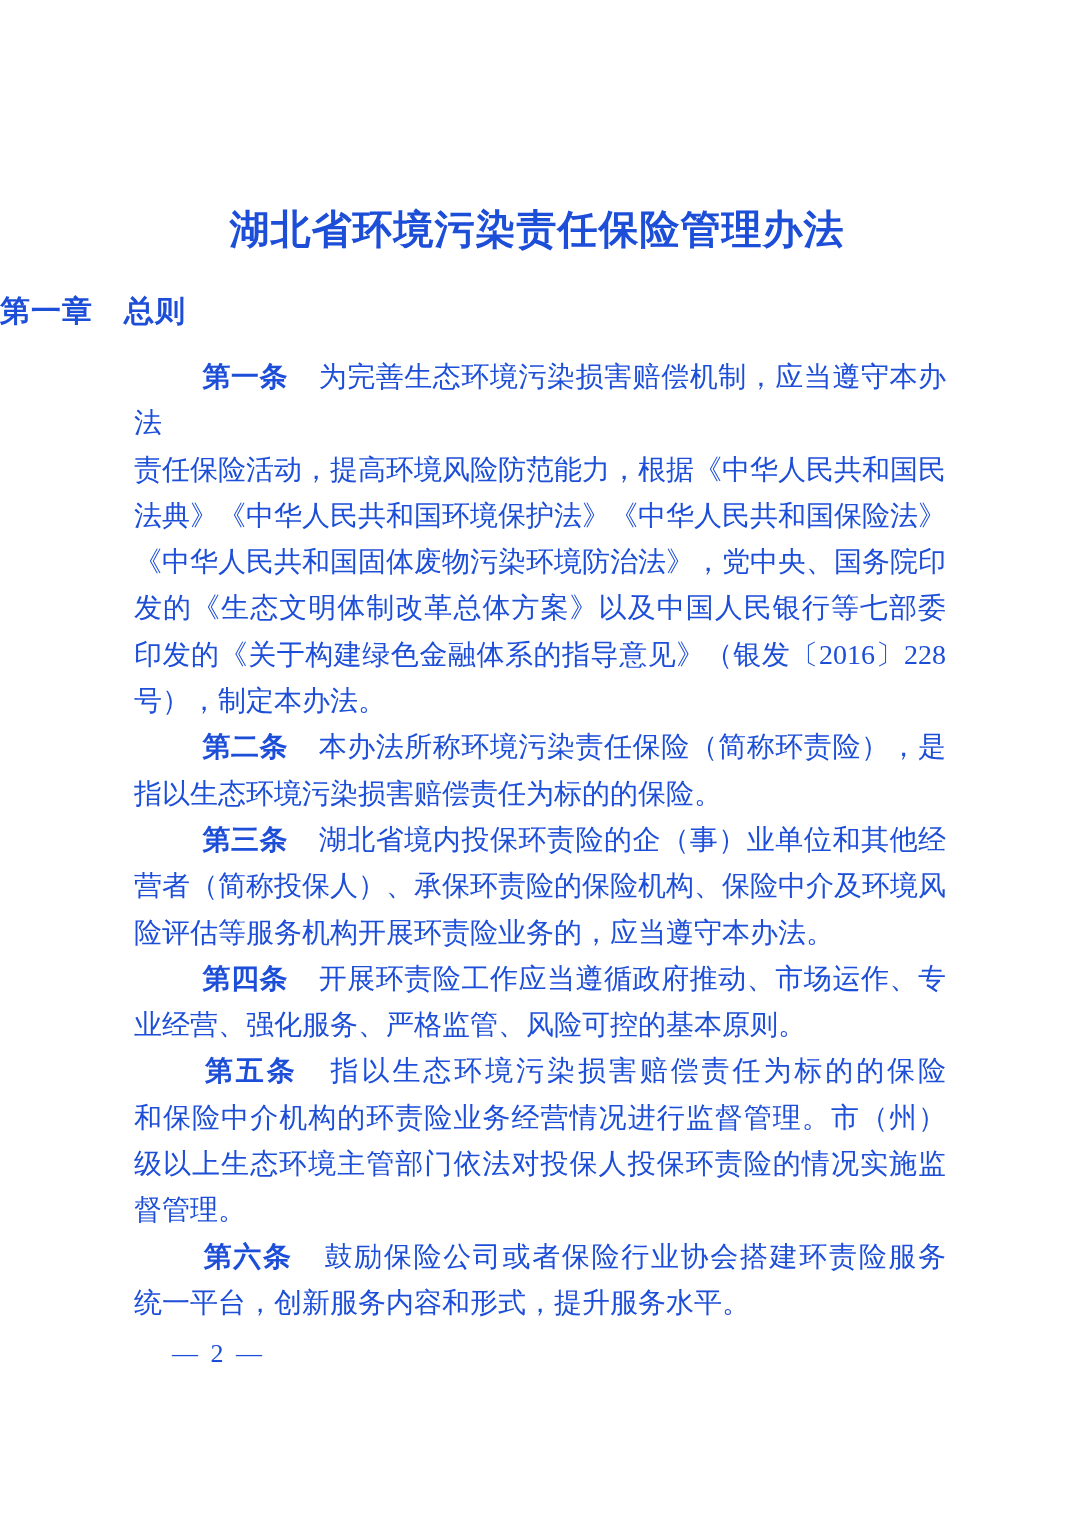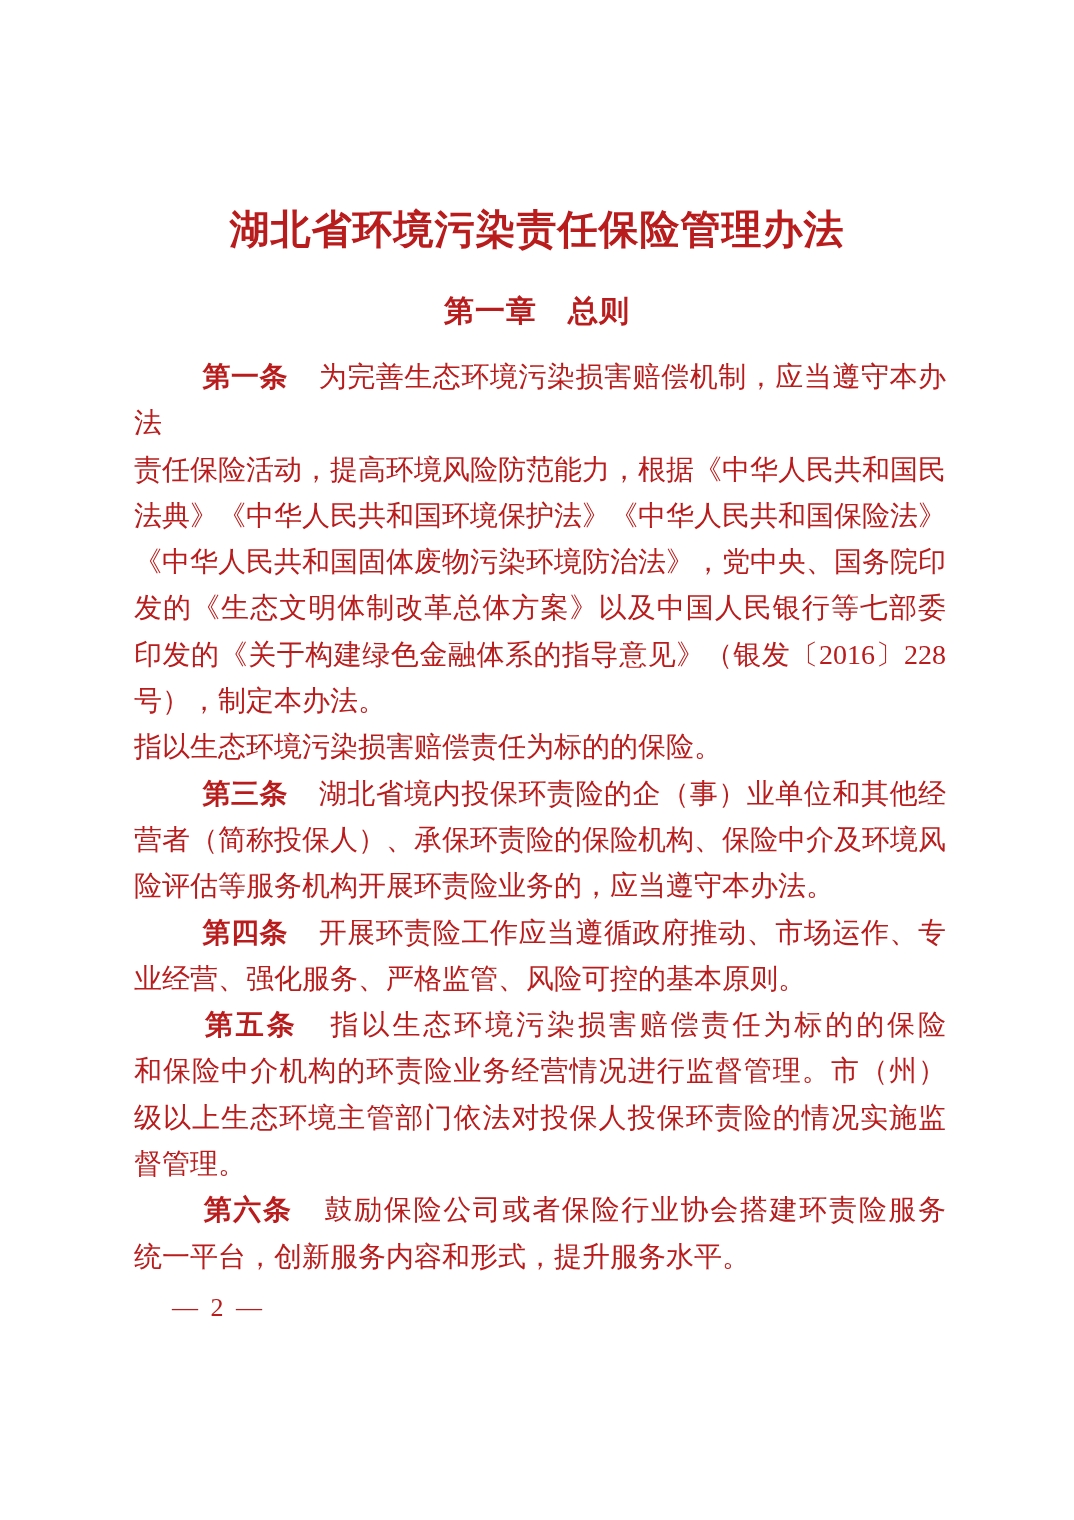--- a/index.html
+++ b/index.html
@@ -5,36 +5,36 @@
   html, body {
     margin: 0;
     padding: 0;
     background: #ffffff;
   }
   .page {
     position: relative;
     width: 1074px;
     height: 1520px;
     background: #ffffff;
-    color: #b91c1c;
+    color: #1d4ed8;
     overflow: hidden;
   }
   .doc-title {
     margin: 0;
     padding-top: 205px;
     text-align: center;
     font-family: "Liberation Sans", sans-serif;
     font-weight: bold;
     font-size: 40px;
     line-height: 48px;
     letter-spacing: 1px;
   }
   .chapter-heading {
     margin-top: 40px;
-    text-align: center;
+    text-align: left;
     font-family: "Liberation Sans", sans-serif;
     font-weight: bold;
     font-size: 30px;
     line-height: 36px;
     letter-spacing: 1px;
   }
   .body-text {
     margin: 25px 0 0 134px;
     width: 812px;
     font-family: "Liberation Serif", serif;
@@ -78,20 +78,21 @@
   <div class="chapter-heading">第一章　总则</div>
 
   <div class="body-text">
       <div class="line"><span class="indent"></span><span class="article-label">第一条</span><span class="gap"></span><span>为完善生态环境污染损害赔偿机制，应当遵守本办法</span></div>
       <div class="line">责任保险活动，提高环境风险防范能力，根据《中华人民共和国民</div>
       <div class="line">法典》《中华人民共和国环境保护法》《中华人民共和国保险法》</div>
       <div class="line">《中华人民共和国固体废物污染环境防治法》，党中央、国务院印</div>
       <div class="line">发的《生态文明体制改革总体方案》以及中国人民银行等七部委</div>
       <div class="line">印发的《关于构建绿色金融体系的指导意见》（银发〔2016〕228</div>
       <div class="line para-end">号），制定本办法。</div>
+      <div class="line"><span class="indent"></span><span class="article-label">第二条</span><span class="gap"></span><span>本办法所称环境污染责任保险（简称环责险），是</span></div>
       <div class="line para-end">指以生态环境污染损害赔偿责任为标的的保险。</div>
       <div class="line"><span class="indent"></span><span class="article-label">第三条</span><span class="gap"></span><span>湖北省境内投保环责险的企（事）业单位和其他经</span></div>
       <div class="line">营者（简称投保人）、承保环责险的保险机构、保险中介及环境风</div>
       <div class="line para-end">险评估等服务机构开展环责险业务的，应当遵守本办法。</div>
       <div class="line"><span class="indent"></span><span class="article-label">第四条</span><span class="gap"></span><span>开展环责险工作应当遵循政府推动、市场运作、专</span></div>
       <div class="line para-end">业经营、强化服务、严格监管、风险可控的基本原则。</div>
       <div class="line"><span class="indent"></span><span class="article-label">第五条</span><span class="gap"></span><span>指以生态环境污染损害赔偿责任为标的的保险</span></div>
       <div class="line">和保险中介机构的环责险业务经营情况进行监督管理。市（州）</div>
       <div class="line">级以上生态环境主管部门依法对投保人投保环责险的情况实施监</div>
       <div class="line para-end">督管理。</div>

